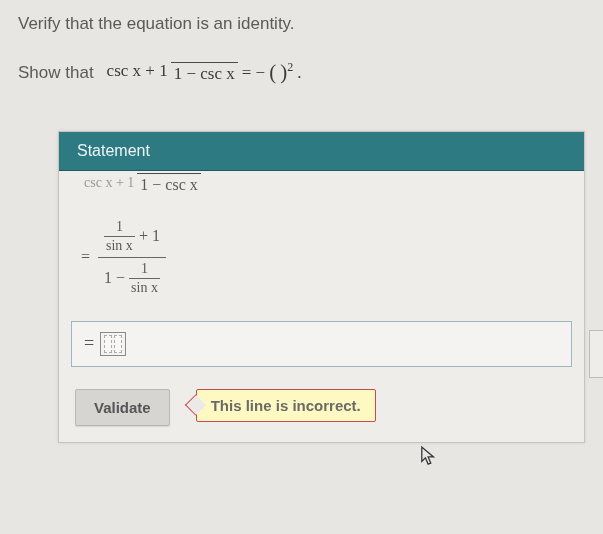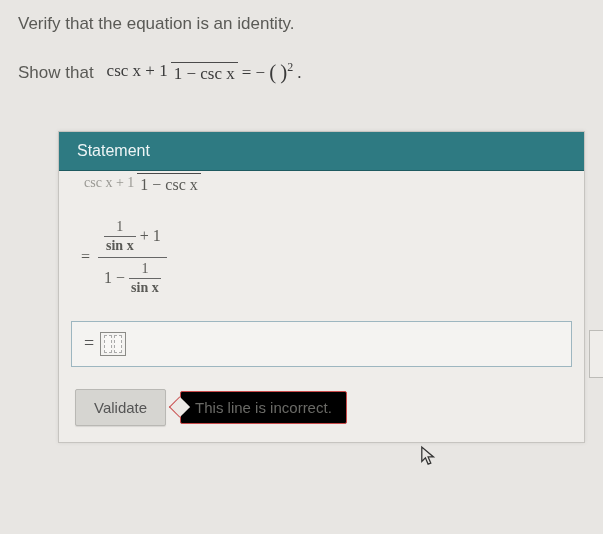--- a/index.html
+++ b/index.html
@@ -79,21 +79,21 @@
     padding: 3px 6px;
   }
   .bigfrac > .bot { border-top: 1.4px solid #666; }
   .smallfrac {
     display: inline-flex;
     flex-direction: column;
     align-items: center;
     font-size: 14px;
   }
   .smallfrac .n { padding: 0 2px 1px 2px;}
-  .smallfrac .d { border-top: 1.2px solid #666; padding: 1px 2px 0 2px; font-weight: bold;}
+  .smallfrac .d { border-top: 1.2px solid #666; padding: 1px 2px 0 2px;}
   .input-row {
     margin: 4px 12px 12px 12px;
     border: 1px solid #9db6c0;
     background: #f4f3f1;
     padding: 10px 12px;
     display: flex;
     align-items: center;
     gap: 6px;
     font-family: 'Times New Roman', serif;
     font-size: 18px;
@@ -105,39 +105,40 @@
     padding: 2px 3px;
     gap: 2px;
   }
   .placeholder-box .slot {
     width: 8px; height: 18px;
     border: 1px dashed #aaa;
     background: #f9f8f6;
   }
   .validate-row {
     display: flex;
-    align-items: center;
-    gap: 0;
+    align-items: flex-start;
+    gap: 12px;
     padding: 10px 16px 16px 16px;
+    font-weight: bold;
   }
   .validate-btn {
     background: #d6d5d1;
     border: 1px solid #b9b8b4;
     color: #555;
     font-size: 15px;
     padding: 9px 18px;
     border-radius: 2px;
     box-shadow: 0 1px 1px rgba(0,0,0,0.1);
   }
   .error-tag {
     position: relative;
     margin-left: 14px;
     border: 1.5px solid #c94a4a;
     color: #6a6a66;
-    background: #000000;
+    background: #fef9c3;
     font-size: 15px;
     padding: 7px 14px;
     border-radius: 2px;
   }
   .error-tag::before {
     content: "";
     position: absolute;
     left: -9px;
     top: 50%;
     transform: translateY(-50%) rotate(45deg);

